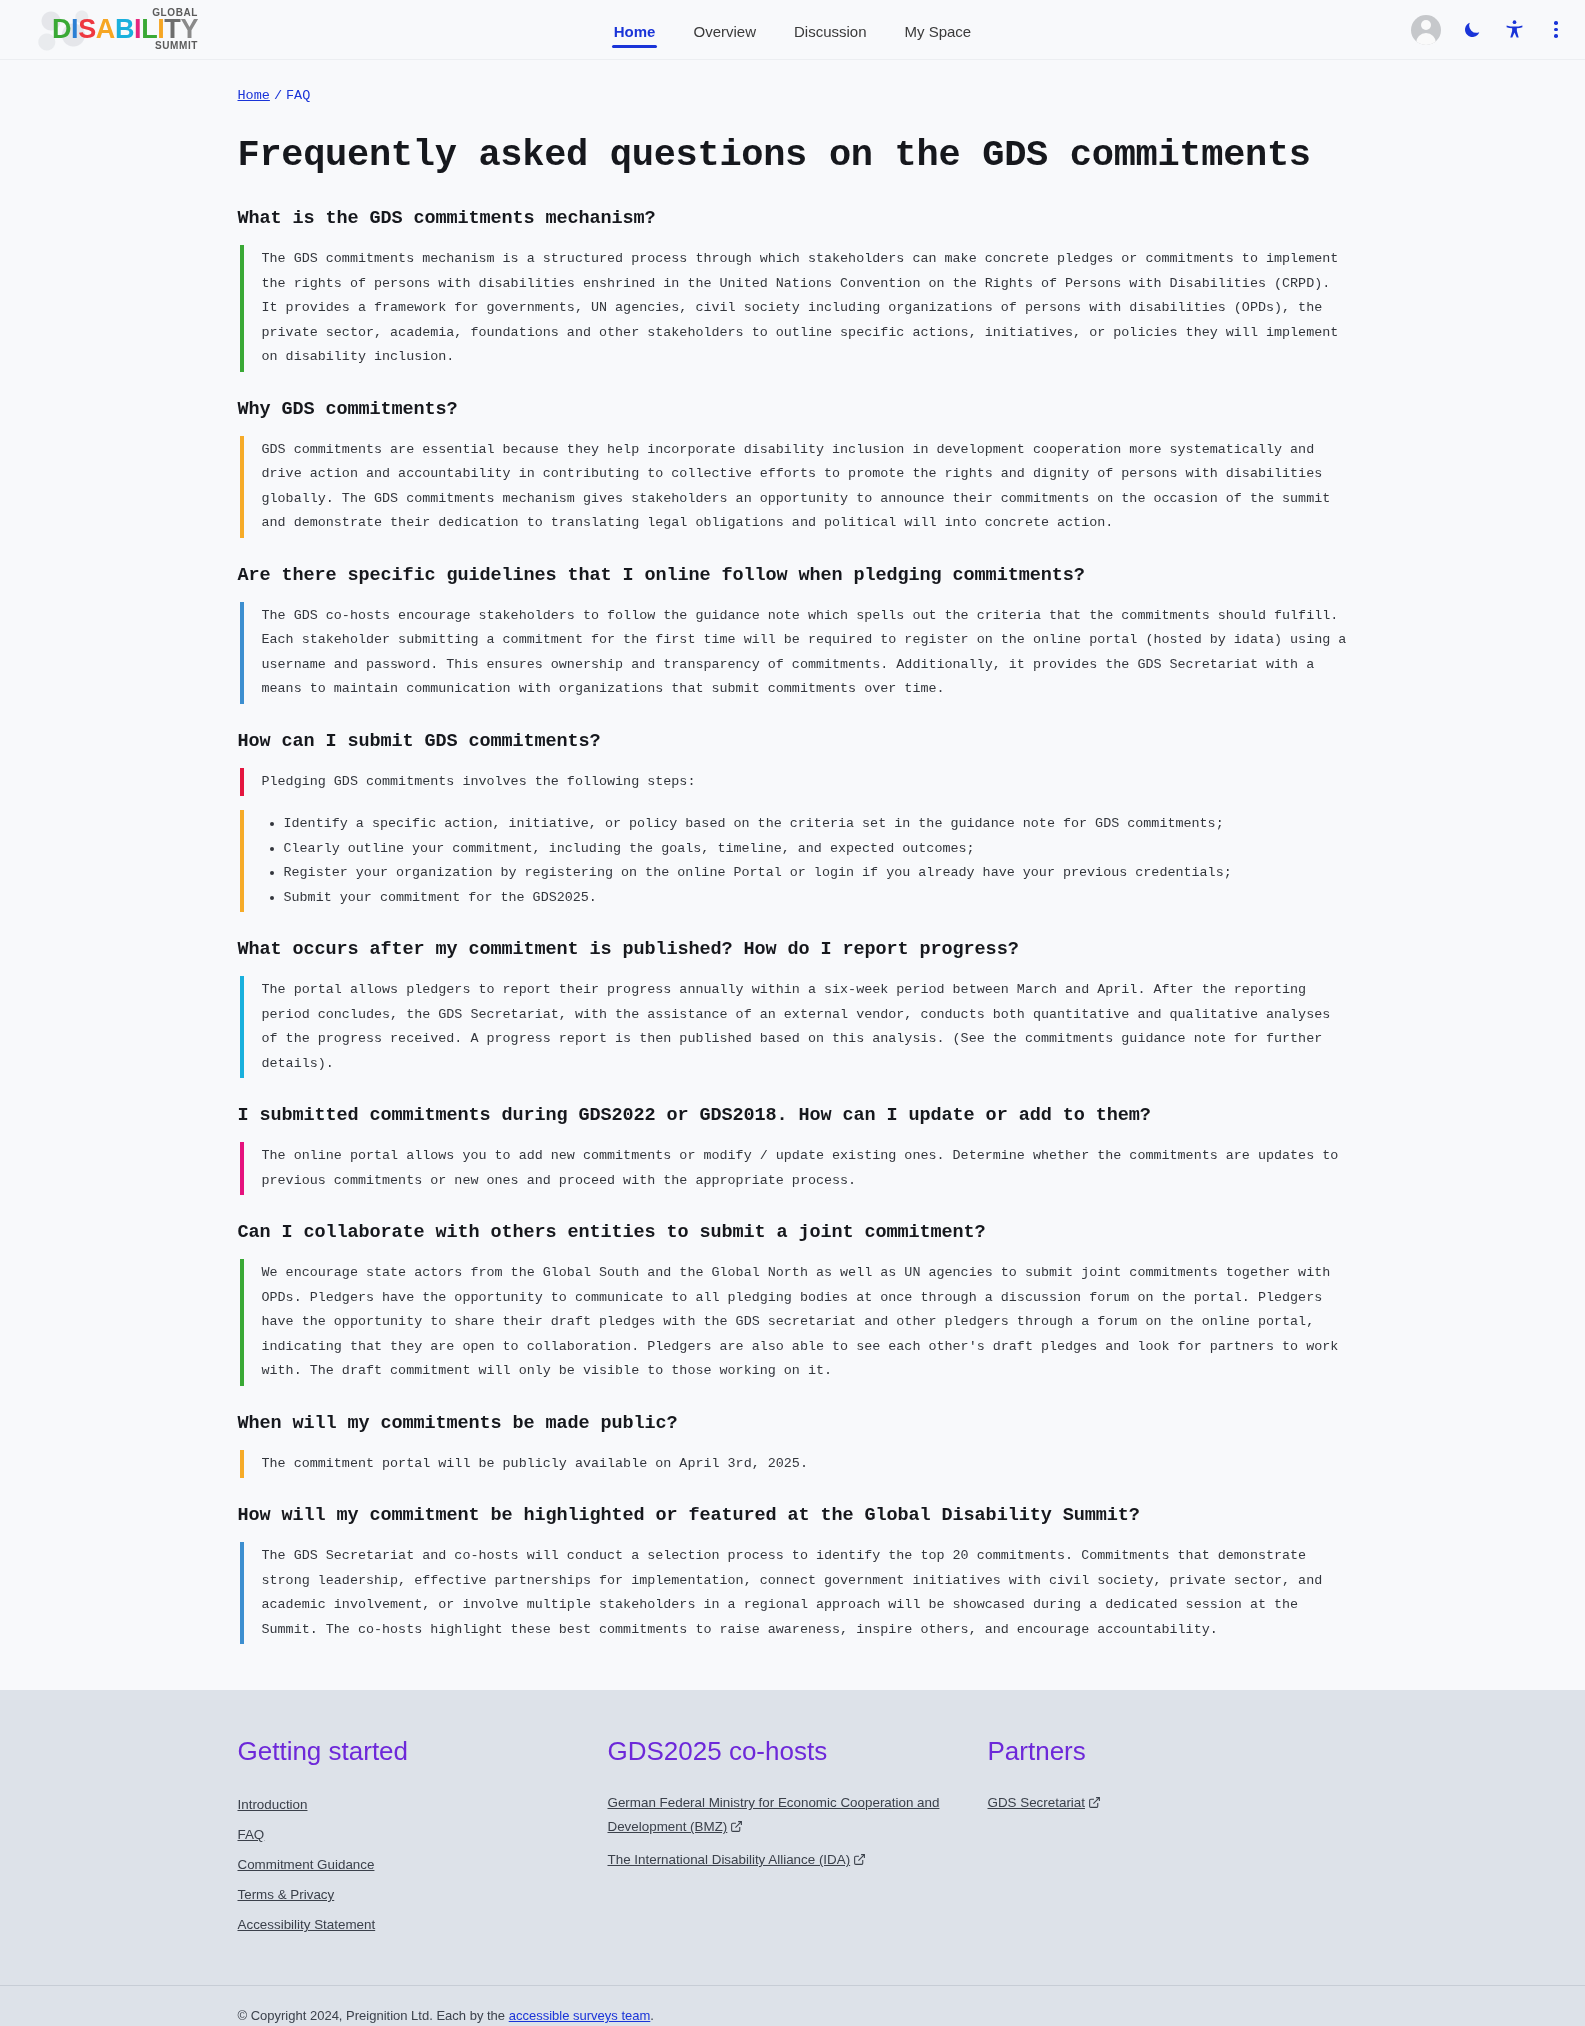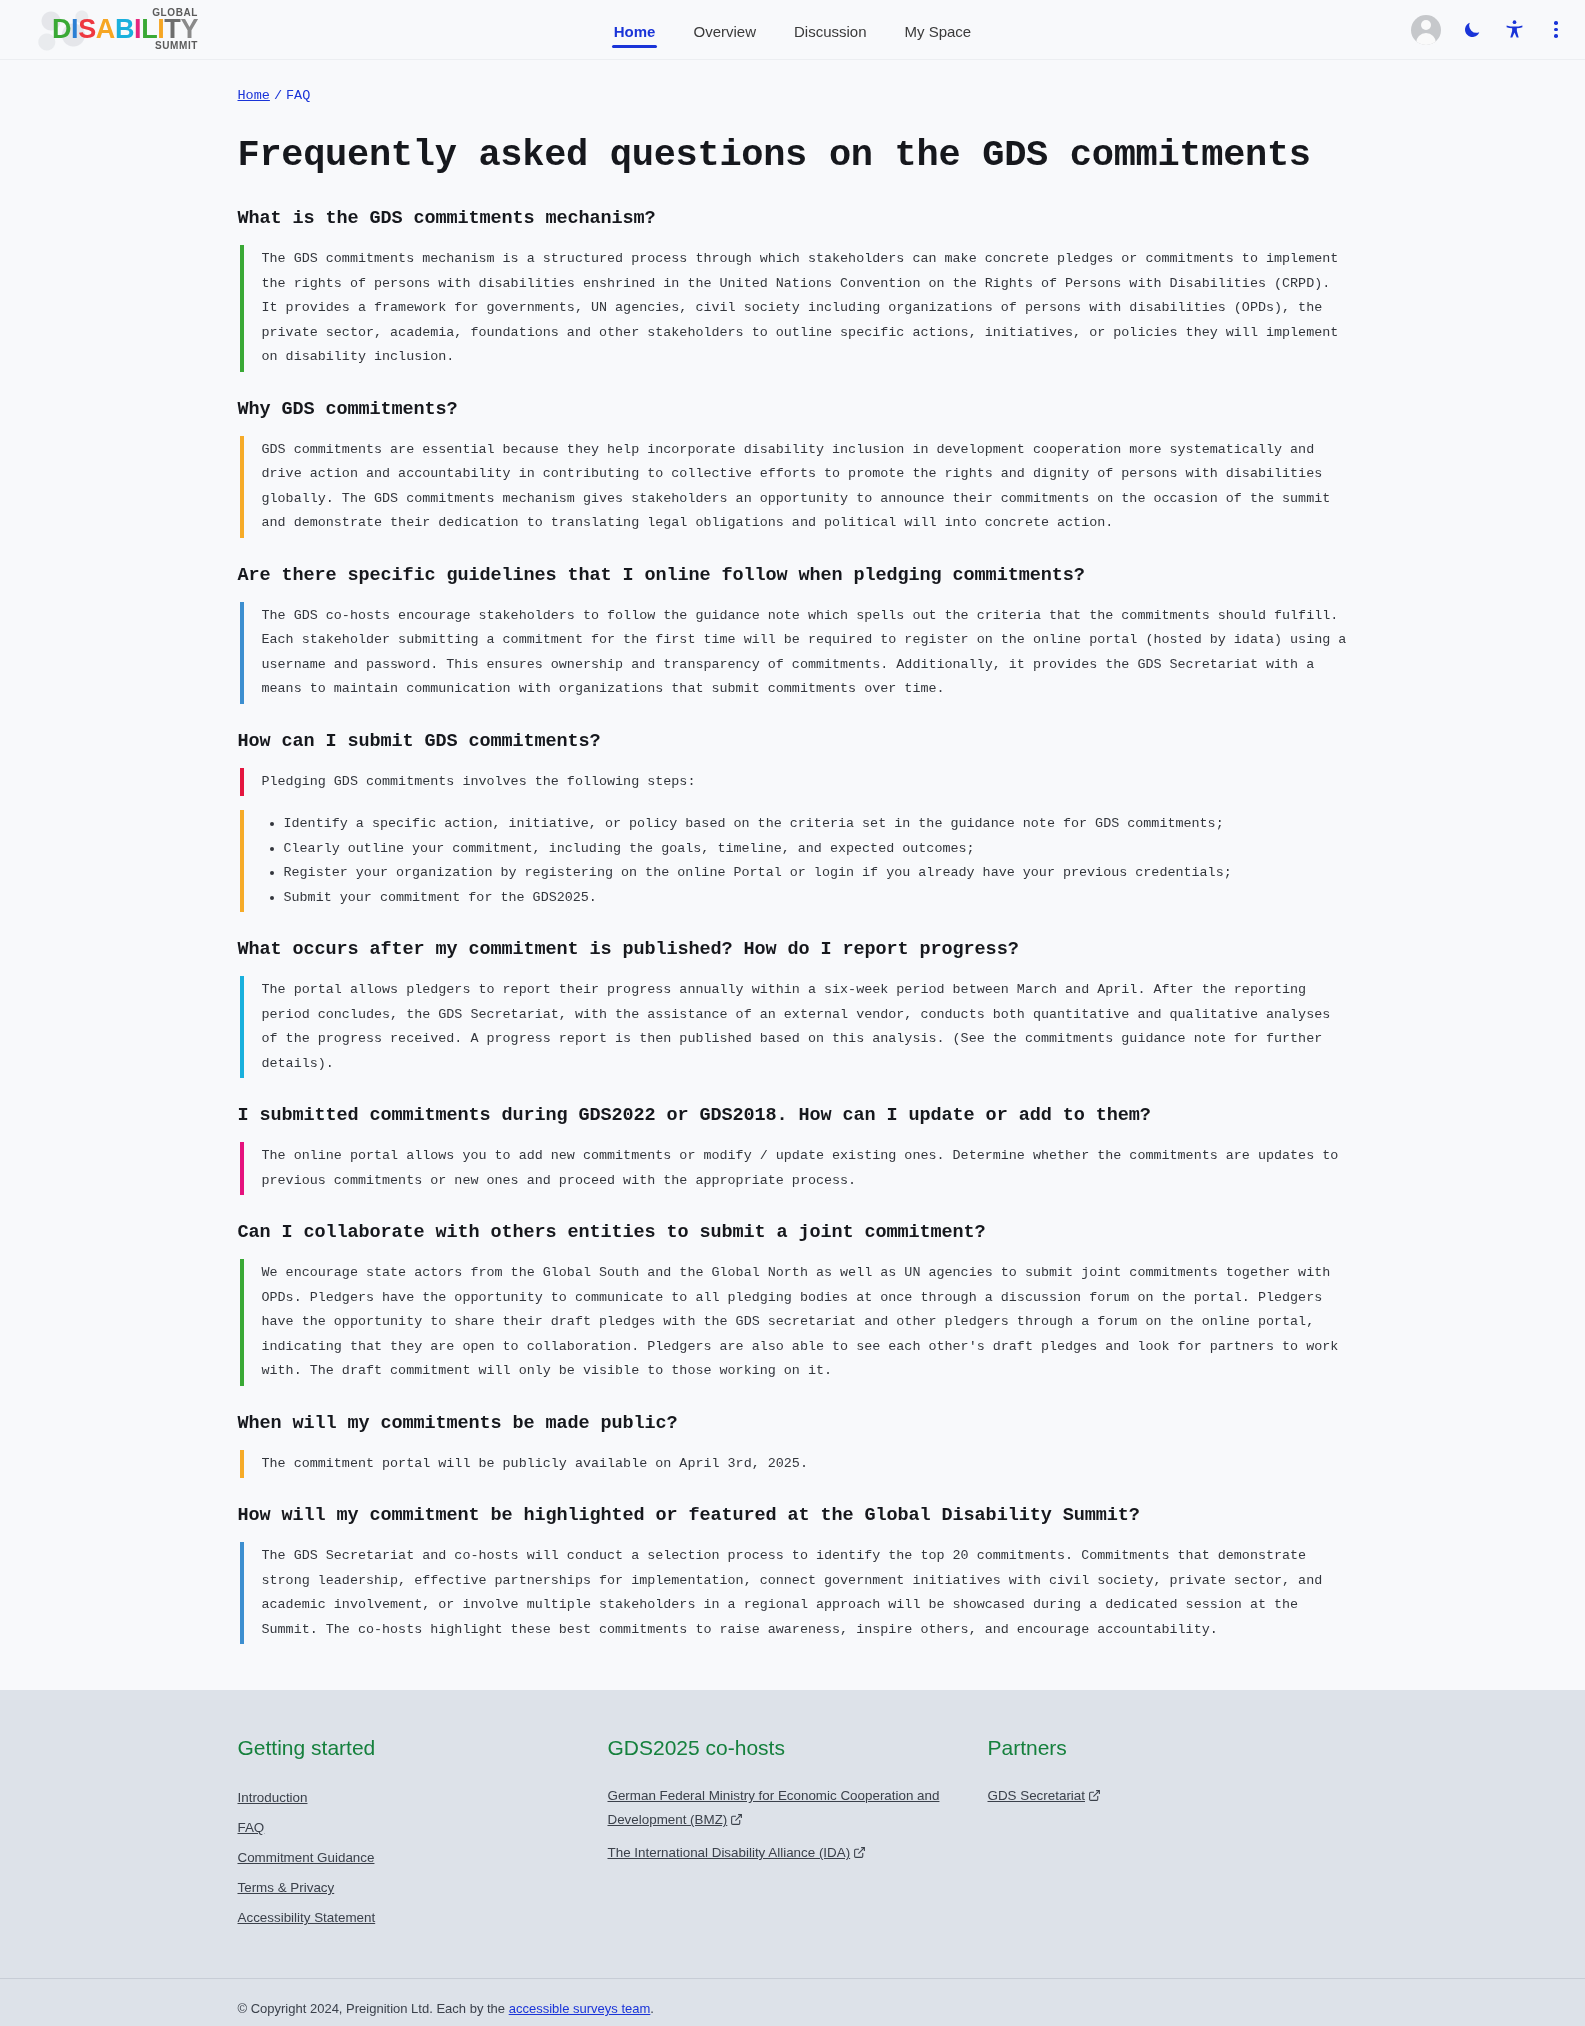--- a/index.html
+++ b/index.html
@@ -177,23 +177,23 @@
   .footer-cols {
     width: 1110px; margin: 0 auto;
     display: flex;
     padding-bottom: 44px;
   }
   .fcol { padding-right: 30px; }
   .fcol.c1 { width: 370px; }
   .fcol.c2 { width: 380px; }
   .fcol.c3 { width: 360px; }
   .fcol h3 {
-    font-size: 21px;
+    font-size: 26px;
     font-weight: normal;
-    color: #15803d;
+    color: #6d28d9;
     margin: 0 0 24px 0;
   }
   .fcol a {
     display: block;
     font-size: 13.4px;
     line-height: 27px;
     color: #3b414b;
     text-decoration: underline;
     margin-bottom: 3px;
   }

